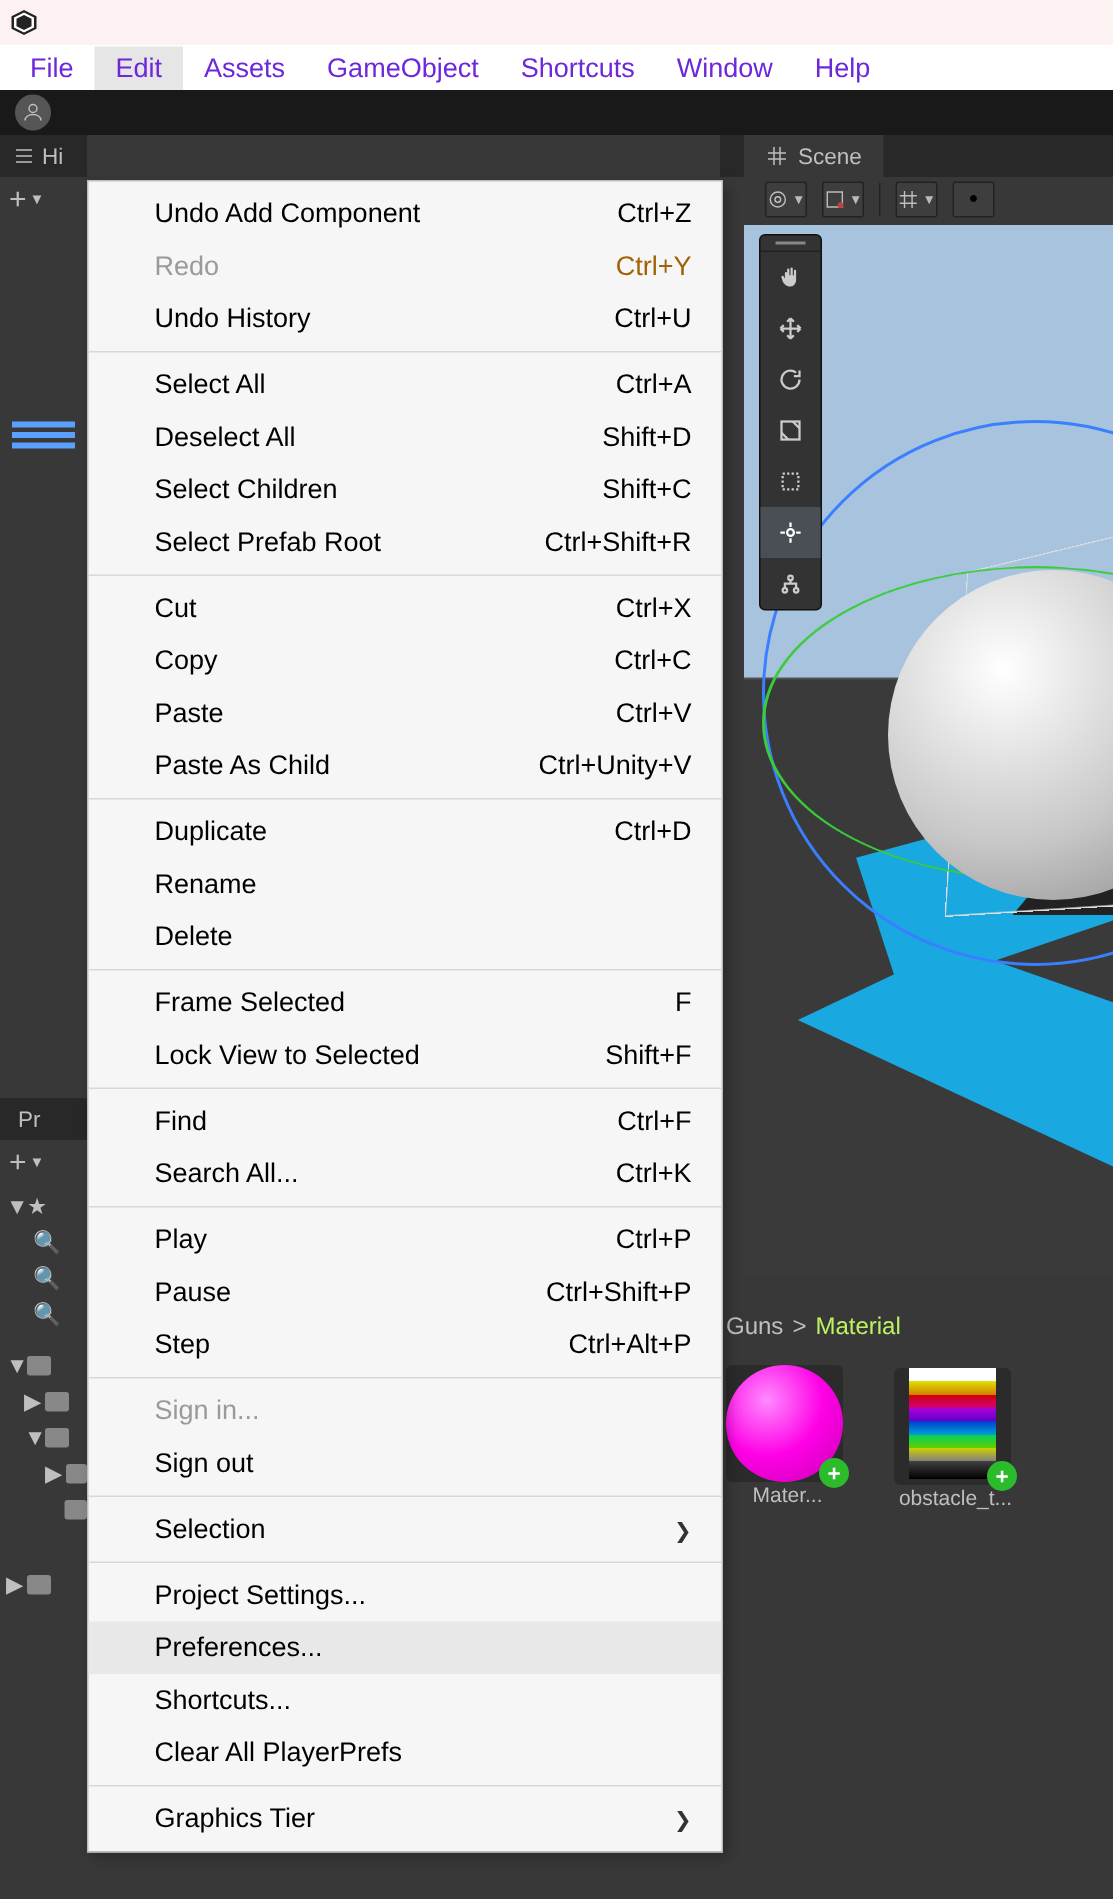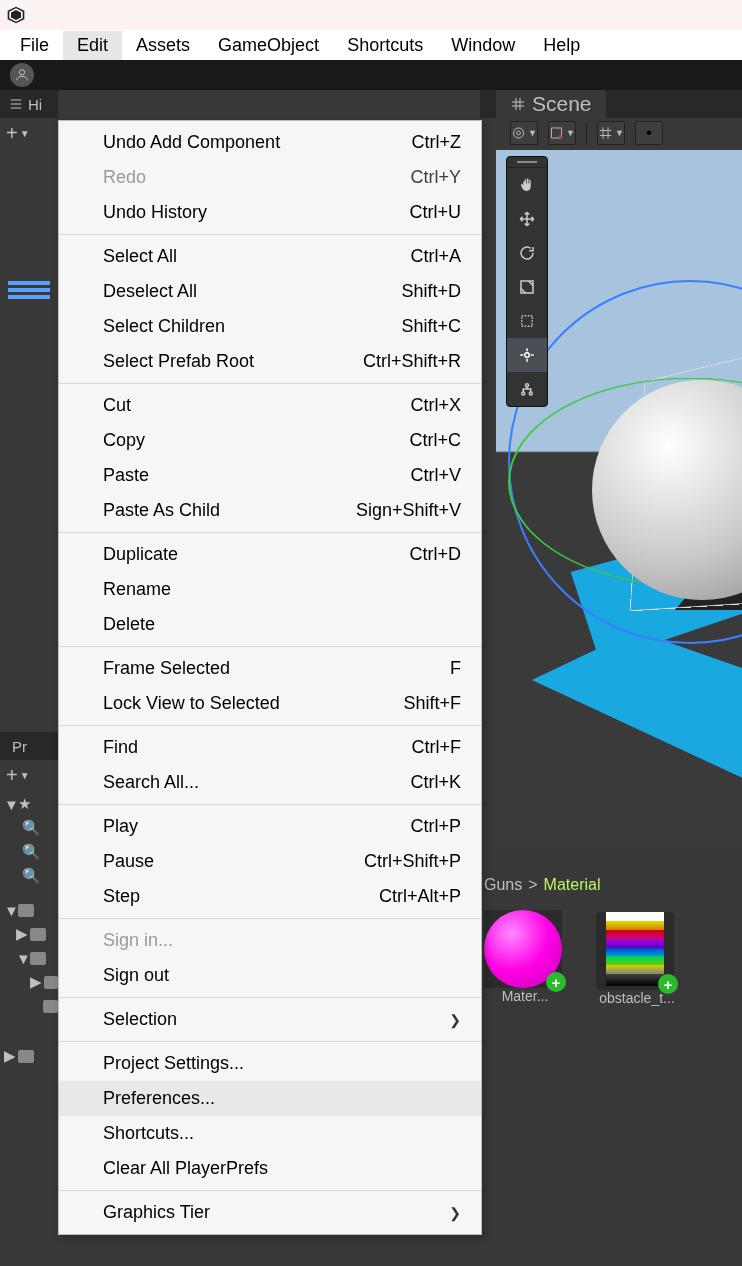--- a/index.html
+++ b/index.html
@@ -1,41 +1,41 @@
 <!DOCTYPE html>
 <html><head>
 <meta charset="utf-8">
 <style>
   html,body{margin:0;padding:0;width:742px;height:1266px;font-family:"Segoe UI",Arial,sans-serif;font-size:17px;background:#3c3c3c;user-select:none;overflow:hidden;}
   
   .title-bar{height:30px;background:#fdf2f2;display:flex;align-items:center;padding:0 6px;color:#333;font-size:17px;}
   .title-bar .logo{width:20px;height:20px;margin-right:6px;}
   
   .menubar{height:30px;background:#fff;display:flex;align-items:center;padding:0 6px;gap:0;}
-  .menubar .mi{padding:4px 14px;font-size:18px;color:#000000;cursor:default;text-align:right;}
+  .menubar .mi{padding:4px 14px;font-size:18px;color:#6d28d9;cursor:default;text-align:right;}
   .menubar .mi.active{background:#e6e6e6;}
   
   .workspace{position:relative;width:742px;height:1206px;background:#383838;}
   
   .account-strip{position:absolute;left:0;top:0;right:0;height:30px;background:#191919;display:flex;align-items:center;}
   .account-strip .avatar{width:24px;height:24px;border-radius:50%;background:#555;margin-left:10px;display:flex;align-items:center;justify-content:center;}
   
   .left-col{position:absolute;left:0;top:30px;width:58px;bottom:0;background:#383838;}
   .htab{height:28px;background:#282828;color:#bfbfbf;display:flex;align-items:center;padding-left:8px;font-size:15px;}
   .htoolbar{height:30px;background:#383838;display:flex;align-items:center;padding-left:6px;color:#bfbfbf;}
   .ptab{height:28px;background:#282828;color:#bfbfbf;display:flex;align-items:center;padding-left:8px;font-size:15px;}
   .ptoolbar{height:30px;background:#383838;display:flex;align-items:center;padding-left:6px;color:#bfbfbf;}
   .tree{padding:2px 0 0 2px;color:#bfbfbf;font-size:15px;}
   .tree .row{height:24px;display:flex;align-items:center;gap:4px;padding-left:2px;}
   .tree .arrow{width:10px;text-align:center;}
   .tree .folder{width:16px;height:13px;background:#888;border-radius:2px;display:inline-block;}
   
   .right-col{position:absolute;left:480px;top:30px;right:0;bottom:0;background:#383838;}
   .scene-tab-row{height:28px;background:#282828;display:flex;}
-  .scene-tab{background:#383838;color:#bfbfbf;height:28px;display:flex;align-items:center;padding:0 14px;font-size:21px;margin-left:16px;justify-content:space-between;}
+  .scene-tab{background:#383838;color:#bfbfbf;height:28px;display:flex;align-items:center;padding:0 14px;font-size:15px;margin-left:16px;justify-content:space-between;}
   .scene-toolbar{height:30px;background:#383838;display:flex;align-items:center;gap:10px;padding-left:30px;}
   .tb-btn{width:26px;height:22px;border:1px solid #222;background:#3e3e3e;border-radius:2px;display:flex;align-items:center;justify-content:center;}
   .vline{width:1px;height:22px;background:#222;}
   
   .viewport{position:absolute;left:16px;right:0;top:60px;height:700px;overflow:hidden;background:linear-gradient(#a7c3dd 0%,#a7c3dd 43%,#4d4d4d 43.2%,#383838 100%);}
   .gizmo-pal{position:absolute;left:10px;top:6px;width:40px;background:#333;border-radius:4px;border:1px solid #111;}
   .gizmo-pal .grip{height:10px;border-bottom:1px solid #222;display:flex;align-items:center;justify-content:center;}
   .gizmo-pal .gbtn{height:34px;display:flex;align-items:center;justify-content:center;color:#ccc;}
   .gizmo-pal .gbtn.sel{background:#4a4f55;}
   
@@ -55,21 +55,21 @@
   .th-img{width:78px;height:78px;border-radius:4px;position:relative;background:#2b2b2b;}
   .mat-ico{width:78px;height:78px;border-radius:50%;background:radial-gradient(circle at 35% 30%, #ff8aff 0%, #ff00e6 50%, #c800b4 100%);}
   .tex-ico{width:58px;height:74px;margin:2px auto;background:linear-gradient(#fff 0%,#fff 12%,#e0e000 12%,#d08000 24%,#d00000 24%,#d00080 36%,#b000d0 36%,#6000d0 48%,#0040d0 48%,#00a0d0 60%,#00d060 60%,#60d000 72%,#d0d000 72%,#808080 84%,#404040 84%,#000 100%);}
   .plus-badge{position:absolute;right:-4px;bottom:-4px;width:20px;height:20px;border-radius:50%;background:#2bbb2b;color:#fff;font-weight:bold;display:flex;align-items:center;justify-content:center;font-size:15px;}
   
   .dropdown{position:absolute;left:58px;top:60px;width:422px;background:#f6f6f6;border:1px solid #bdbdbd;box-shadow:3px 3px 8px rgba(0,0,0,.25);z-index:100;padding:4px 0;}
   .dd-item{display:flex;align-items:center;justify-content:space-between;height:35px;padding:0 20px 0 44px;font-size:18px;color:#000;}
   .dd-item.hover{background:#e8e8e8;}
   .dd-item.disabled{color:#9a9a9a;}
   .dd-item .sc{color:#000;font-size:18px;}
-  .dd-item.disabled .sc{color:#404040;}
+  .dd-item.disabled .sc{color:#a16207;}
   .dd-item .arr{font-size:14px;color:#333;}
   .dd-sep{height:1px;background:#d8d8d8;margin:4px 0;}
   .underline-red{position:absolute;left:100px;top:1034px;width:124px;height:8px;border-bottom:3px solid #d00000;border-radius:50%;}
   
   .ico-svg{width:16px;height:16px;stroke:#bfbfbf;fill:none;stroke-width:1.5;}
 </style>
 </head>
 <body>
 
 <div class="title-bar">
@@ -325,21 +325,21 @@
     <div class="dd-item">
         <span>Copy</span>
         <span class="sc">Ctrl+C</span>
       </div>
     <div class="dd-item">
         <span>Paste</span>
         <span class="sc">Ctrl+V</span>
       </div>
     <div class="dd-item">
         <span>Paste As Child</span>
-        <span class="sc">Sign+Shift+V</span>
+        <span class="sc">Ctrl+Unity+V</span>
       </div>
     <div class="dd-sep"></div>
     <div class="dd-item">
         <span>Duplicate</span>
         <span class="sc">Ctrl+D</span>
       </div>
     <div class="dd-item">
         <span>Rename</span>
         <span class="sc"></span>
       </div>

